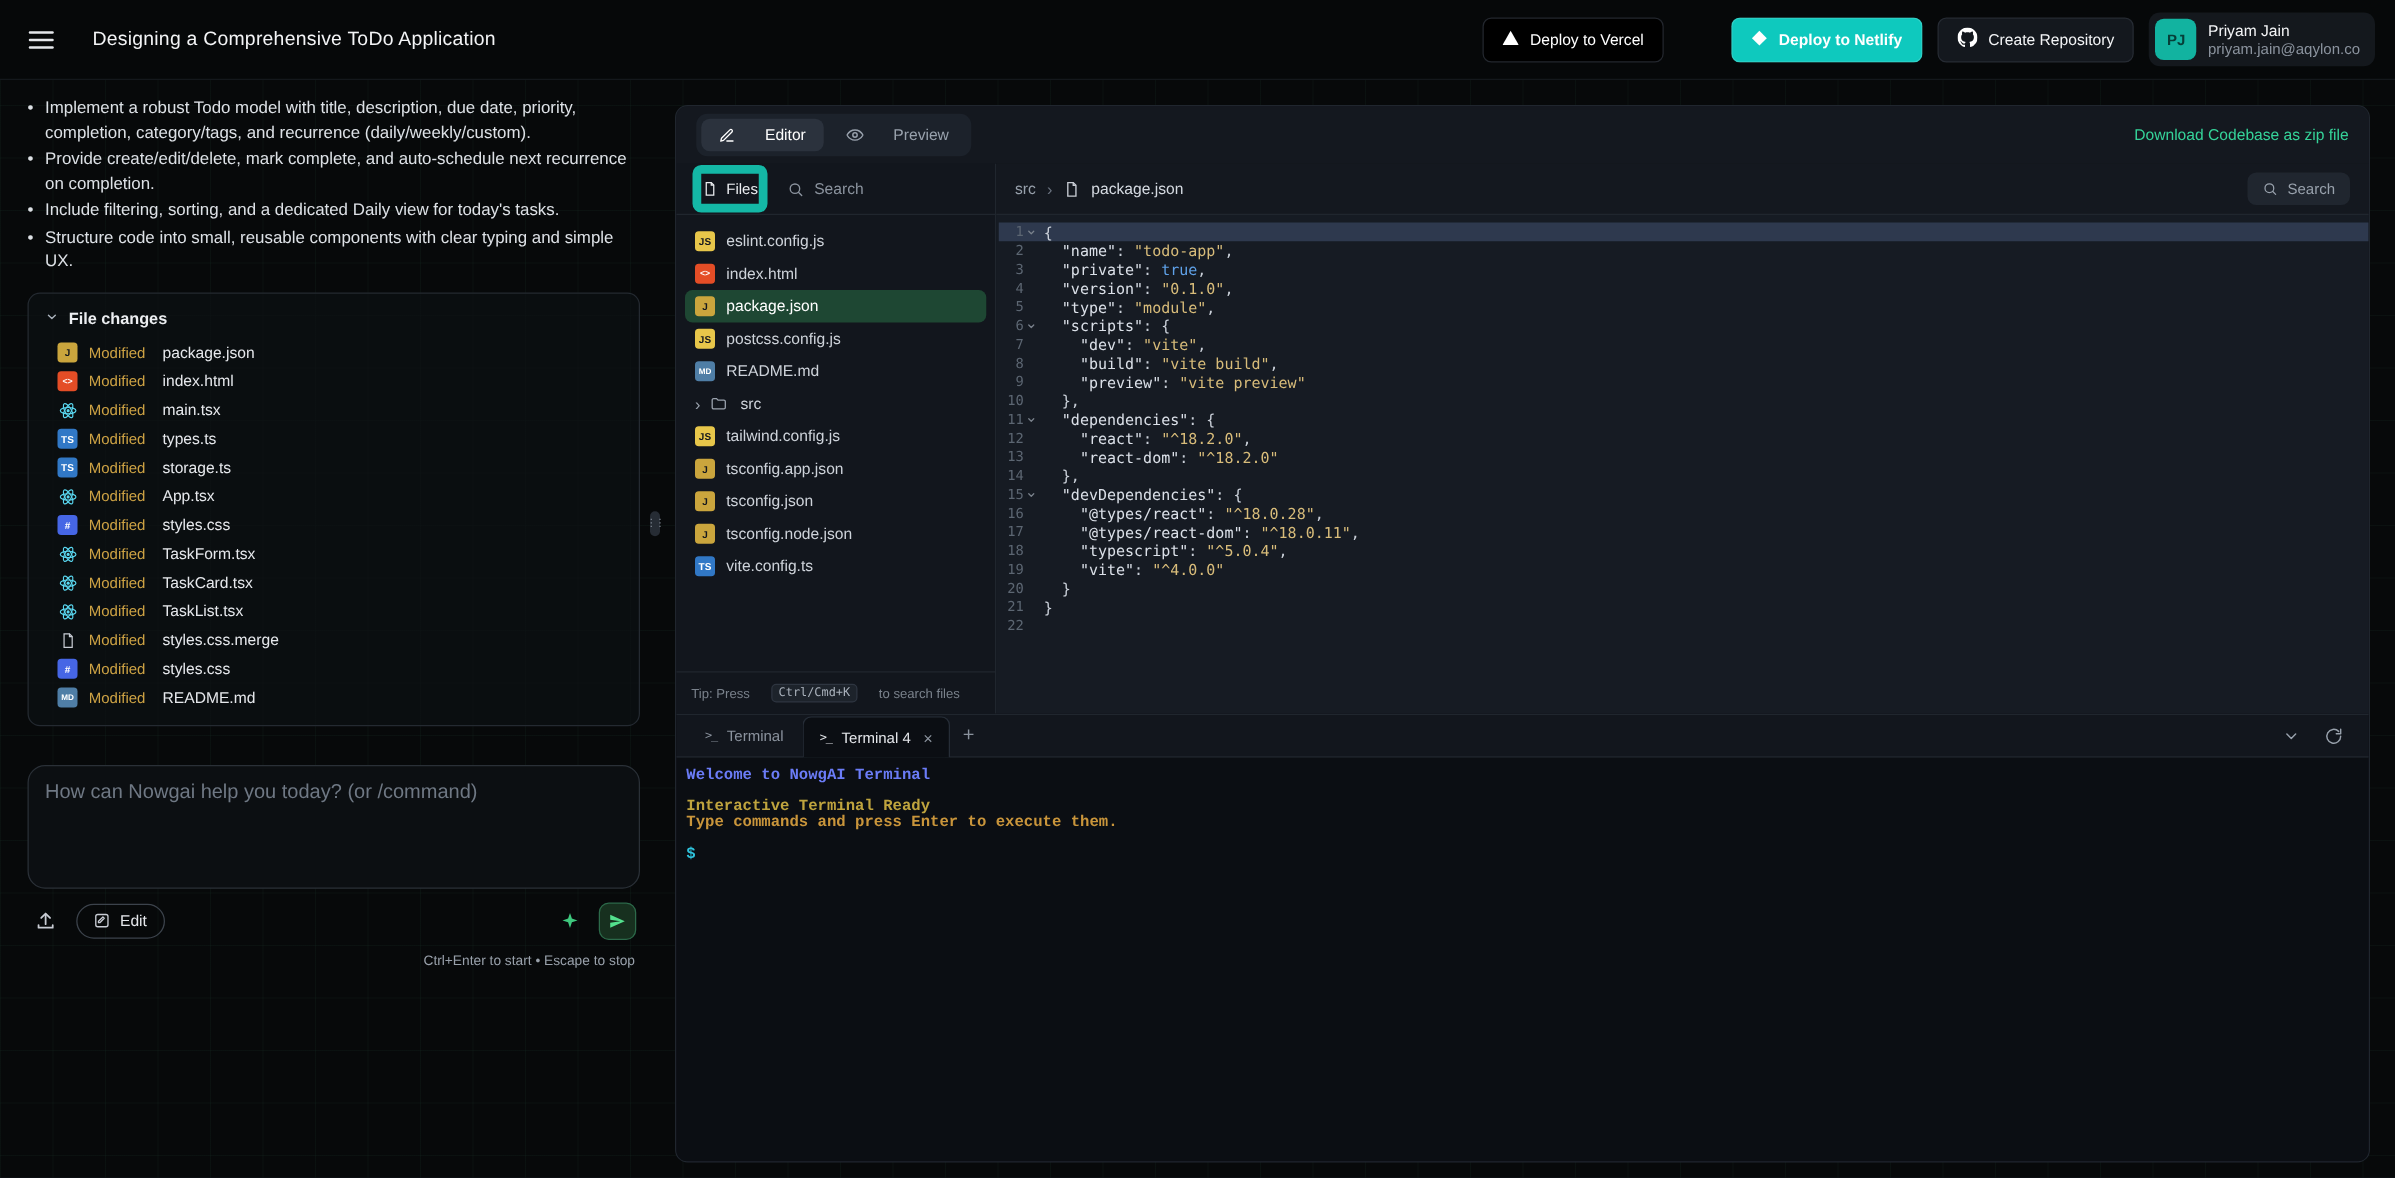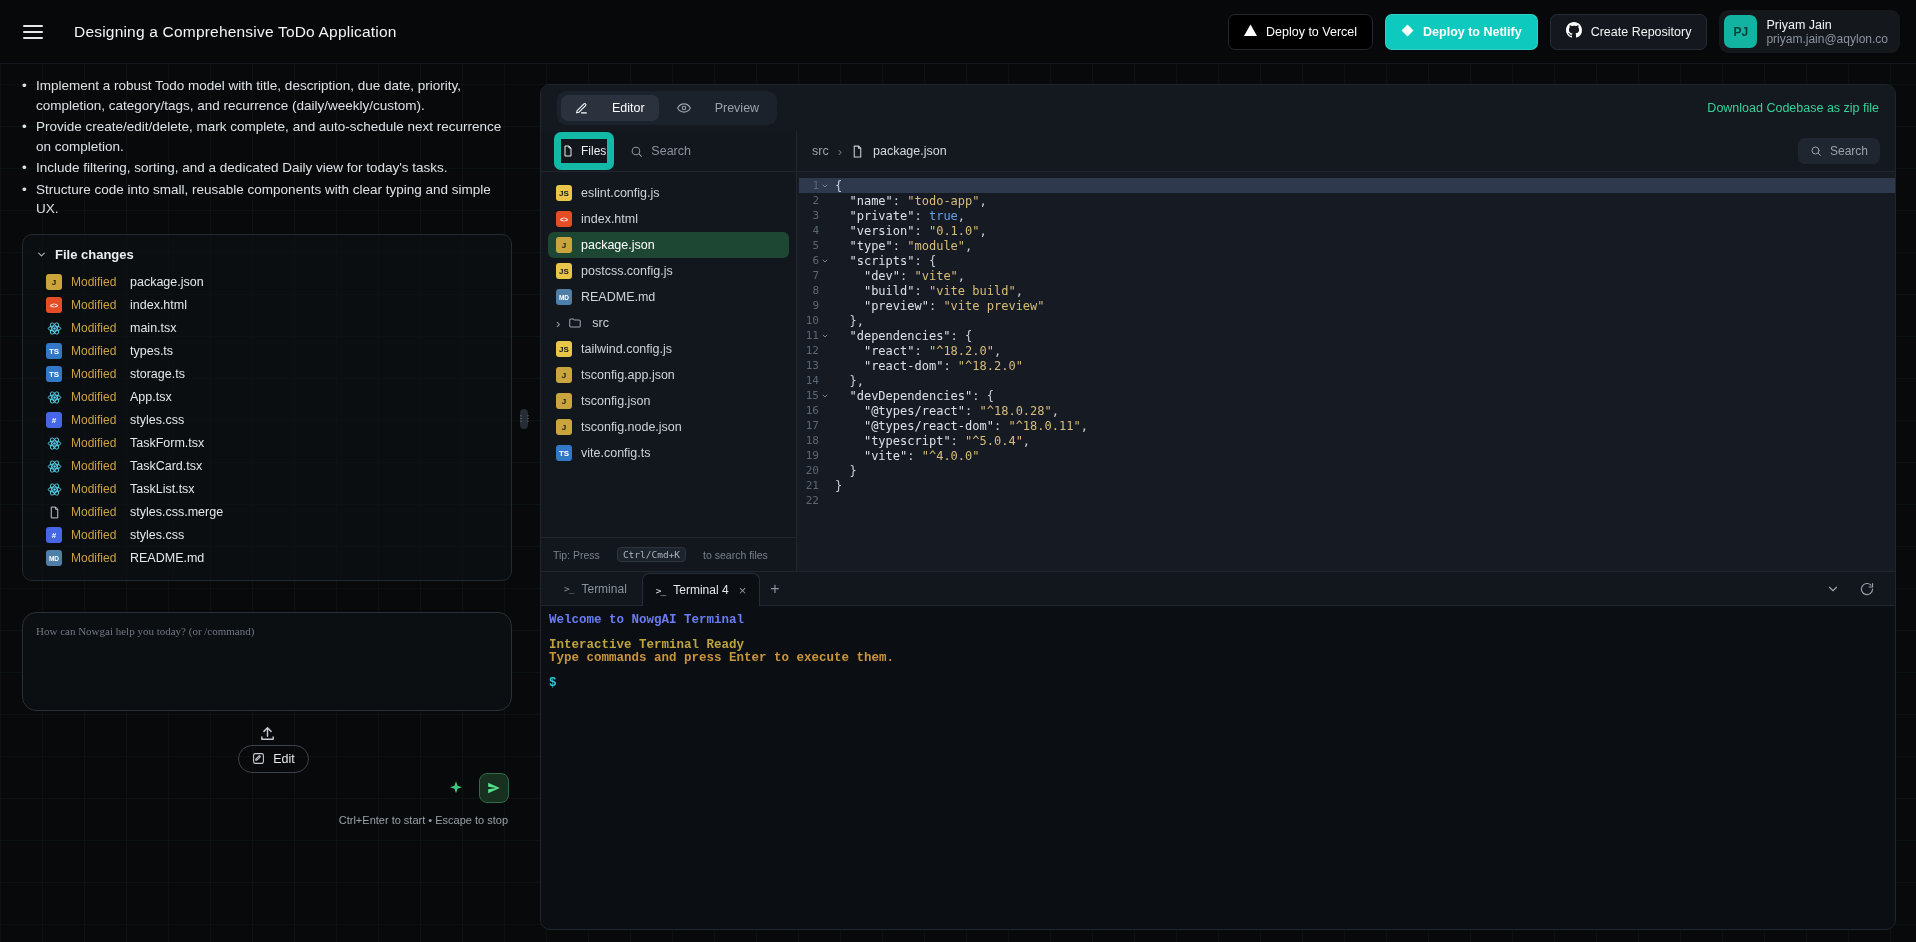--- a/index.html
+++ b/index.html
@@ -20,21 +20,21 @@
     position: absolute; top: 0; left: 0; right: 0; height: 64px;
     display: flex; align-items: center; padding: 0 16px;
     background: #060809; border-bottom: 1px solid #14181c; z-index: 5;
   }
   .hamburger { width: 34px; height: 34px; display: flex; flex-direction: column; justify-content: center; gap: 4px; padding: 0 7px; cursor: pointer; }
   .hamburger i { display: block; height: 2px; background: #e5e7eb; border-radius: 2px; }
   .app-title { margin-left: 24px; font-size: 15.5px; font-weight: 400; color: #f3f4f6; letter-spacing: .2px; }
   .header-right { margin-left: auto; display: flex; align-items: center; gap: 12px; }
   .hbtn { height: 36px; display: inline-flex; align-items: center; gap: 9px; padding: 0 15px; border-radius: 7px; font-size: 12.5px; font-weight: 500; cursor: pointer; white-space: nowrap; }
   .btn-vercel { background: #000; border: 1px solid #23272e; color: #fff; }
-  .btn-netlify { background: var(--netlify-teal, #0ec9be); border: 1px solid rgba(255,255,255,.15); color: #fff; font-weight: 600; }
+  .btn-netlify { background: var(--netlify-teal, #0ec9be); border: 1px solid rgba(255,255,255,.15); color: #fff; font-weight: 600; margin-left: 42px; }
   .btn-repo { background: #14181e; border: 1px solid #262b33; color: #f3f4f6; }
   .profile { display: flex; align-items: center; gap: 9px; background: #14181d; border-radius: 9px; padding: 5px 12px 5px 5px; cursor: pointer; }
   .avatar { width: 33px; height: 33px; border-radius: 7px; background: #12b3a0; color: #063f38; display: flex; align-items: center; justify-content: center; font-size: 12px; font-weight: 700; text-align: center; }
   .profile-name { font-size: 12.5px; color: #f3f4f6; line-height: 15px; }
   .profile-email { font-size: 12px; color: #8b939e; line-height: 13px; }
 
   
   .chat { position: absolute; top: 64px; left: 0; width: 527px; bottom: 0; padding: 10px 15px 0 22px; }
   .cont-line { font-size: 13.5px; line-height: 19.5px; color: #dde1e6; padding-left: 14px; }
   .bullets { list-style: none; margin-top: 2px; }
@@ -43,23 +43,23 @@
 
   .fc-card { margin-top: 15px; border: 1px solid #242a31; border-radius: 10px; background: rgba(12,16,19,.72); padding: 11px 13px 10px; }
   .fc-head { display: flex; align-items: center; gap: 8px; cursor: pointer; }
   .fc-title { font-size: 13px; font-weight: 700; color: #eceef1; }
   .fc-list { margin-top: 7px; }
   .fc-row { display: flex; align-items: center; gap: 9px; height: 23px; padding-left: 10px; cursor: pointer; }
   .fc-status { width: 50px; flex: none; font-size: 12px; color: var(--modified-amber, #cda244); }
   .fc-name { font-size: 12.5px; color: #e6e8ec; }
 
   .input-card { margin-top: 31px; height: 99px; border: 1px solid #2a3037; border-radius: 14px; background: #0c0f12; padding: 12px 13px; }
-  .input-card textarea { width: 100%; height: 100%; background: transparent; border: none; outline: none; resize: none; color: #5eead4; font-family: Liberation Serif, serif; font-size: 11px; }
+  .input-card textarea { width: 100%; height: 100%; background: transparent; border: none; outline: none; resize: none; color: #5eead4; font-family: Liberation Sans, sans-serif; font-size: 16px; }
   .input-card textarea::placeholder { color: #6f7884; }
-  .chat-toolbar { display: flex; align-items: center; margin-top: 11px; padding: 0 3px; flex-direction: column; }
+  .chat-toolbar { display: flex; align-items: center; margin-top: 11px; padding: 0 3px; }
   .icon-btn { background: none; border: none; cursor: pointer; display: inline-flex; align-items: center; justify-content: center; padding: 3px; }
   .edit-pill { margin-left: 13px; display: inline-flex; align-items: center; gap: 8px; border: 1px solid #3c434c; border-radius: 999px; padding: 6px 13px; background: transparent; color: #e5e7eb; font-size: 12.5px; cursor: pointer; }
   .toolbar-right { margin-left: auto; display: flex; align-items: center; gap: 12px; }
   .send-btn { width: 30px; height: 30px; border-radius: 8px; background: #17301f; border: 1px solid #2c6a4a; display: flex; align-items: center; justify-content: center; cursor: pointer; }
   .chat-hint { margin-top: 11px; text-align: right; font-size: 11px; color: #99a1ab; padding-right: 4px; }
 
   
   .resize-handle { position: absolute; left: 520px; top: 409px; width: 8px; height: 20px; border-radius: 4px; background: #262c34; display: flex; align-items: center; justify-content: center; cursor: col-resize; z-index: 6; }
   .resize-handle span { color: #8b939e; font-size: 8px; line-height: 4px; letter-spacing: -1px; }
 

